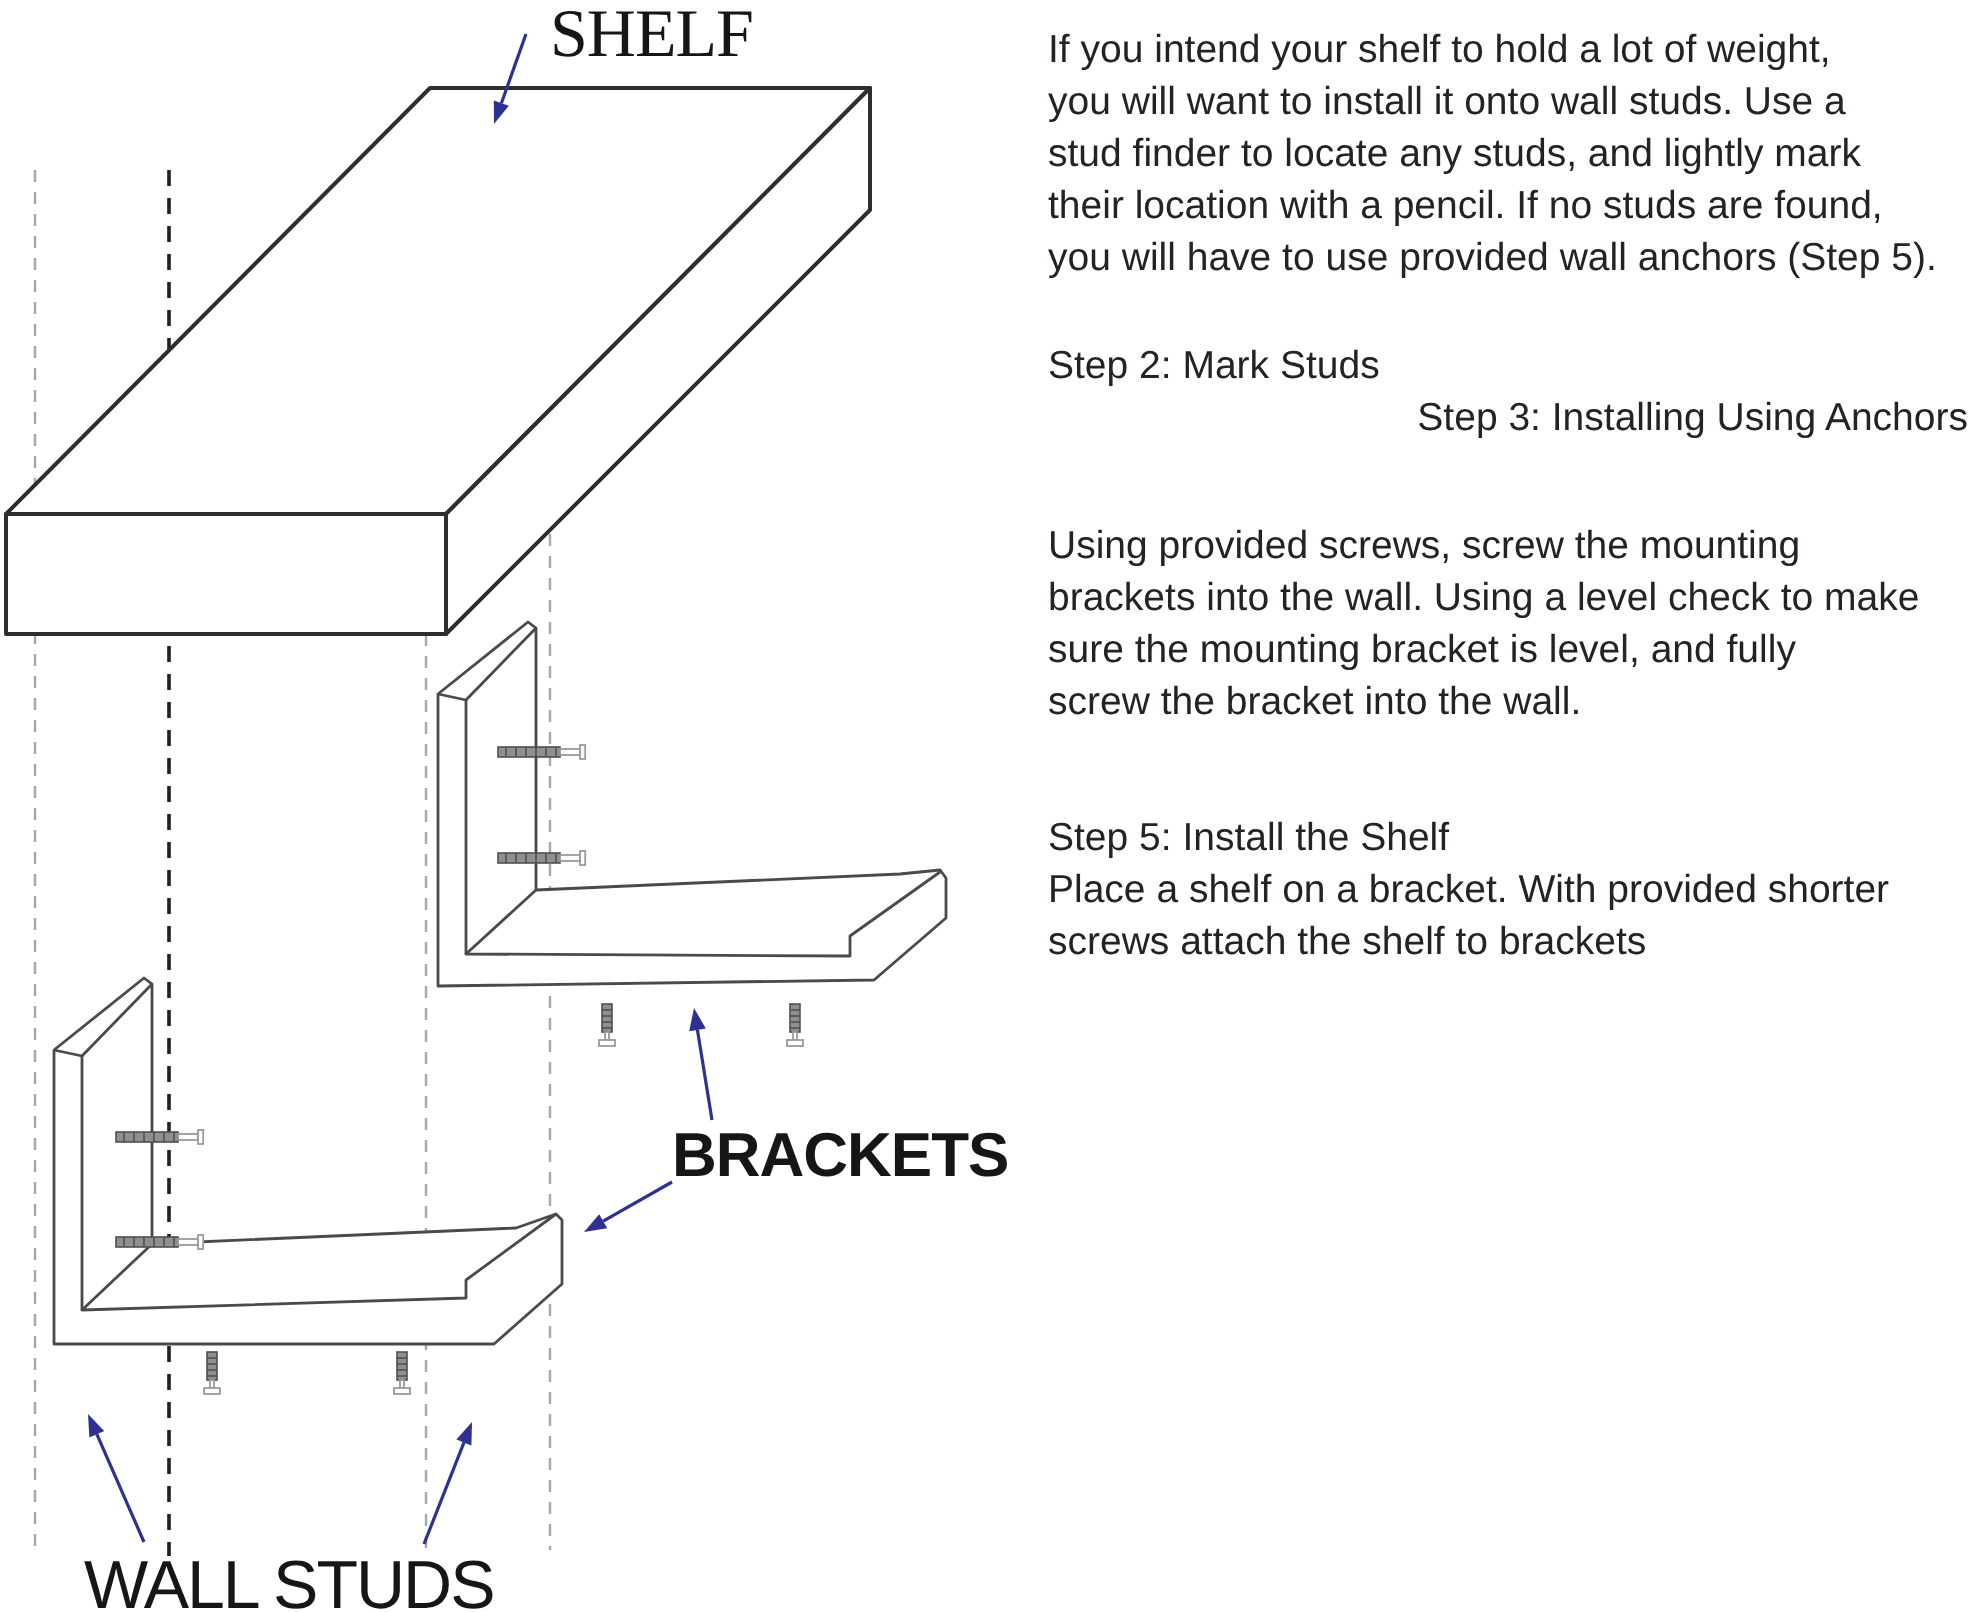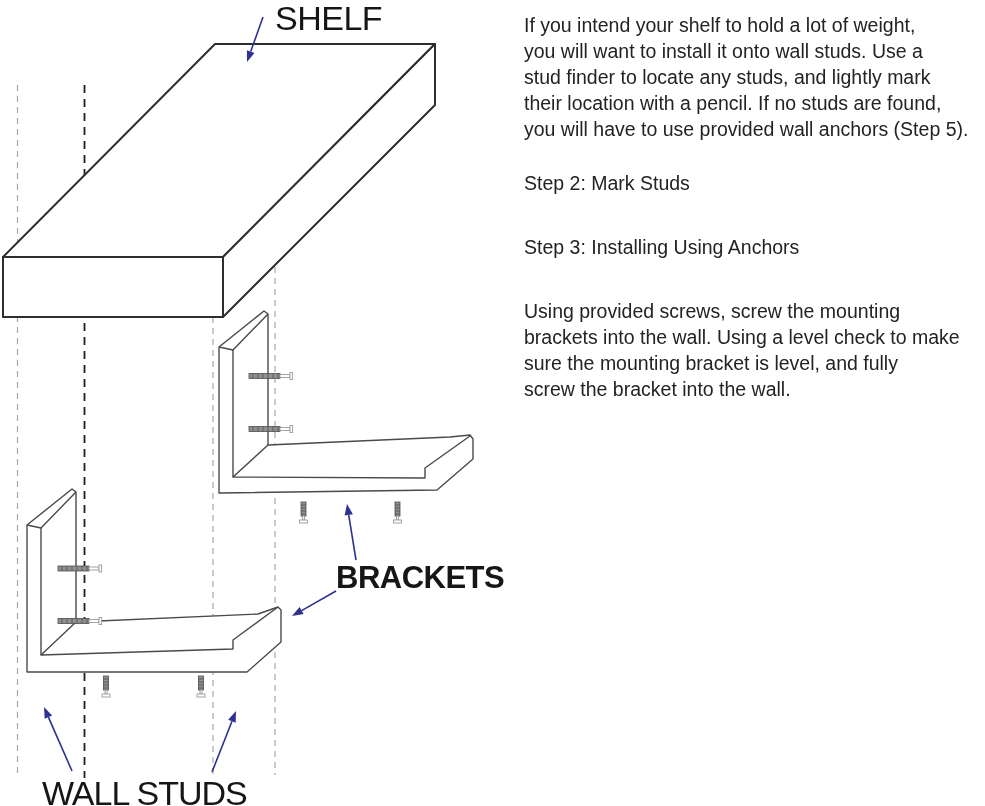--- a/index.html
+++ b/index.html
@@ -7,31 +7,31 @@
     width:985px;height:806px;position:relative;overflow:hidden;
     font-family:"Liberation Sans","DejaVu Sans",sans-serif;
     color:#231f20;
   }
   .diagram-wrap{position:absolute;left:0;top:0;width:520px;height:806px;}
   svg{display:block;}
   .diagram-label{
     position:absolute;color:#161616;font-weight:400;line-height:1;
     white-space:nowrap;letter-spacing:-0.5px;
   }
-  #label-shelf{left:275px;top:1px;font-size:34px;}
+  #label-shelf{left:275px;top:1px;font-size:34px;font-family:Liberation Serif, serif;}
   #label-brackets{left:336px;top:562px;font-size:31px;font-weight:bold;}
   #label-wall-studs{left:42px;top:776px;font-size:34px;letter-spacing:-1px;}
   .instructions{
     position:absolute;left:524px;top:12px;width:460px;
     font-size:19.5px;line-height:26px;color:#262223;
   }
   .step{margin:0;}
   .step:nth-child(1){margin-bottom:28px;}
-  .step:nth-child(2){margin-bottom:38px;}
-  .step:nth-child(3){margin-bottom:38px;}
+  .step:nth-child(2){}
+  .step:nth-child(3){margin-bottom:38px;text-align:right;}
   .step:nth-child(4){margin-bottom:42px;}
   .step-title{white-space:pre;}
   .step-body{white-space:pre;}
 </style>
 </head>
 <body>
 
 <div class="diagram-wrap">
   <svg width="520" height="806" viewBox="0 0 520 806">
 
@@ -168,13 +168,18 @@
     </div>
     <div class="step">
       <div class="step-title">Step 3: Installing Using Anchors</div>
     </div>
     <div class="step">
       <div class="step-body">Using provided screws, screw the mounting
 brackets into the wall. Using a level check to make
 sure the mounting bracket is level, and fully
 screw the bracket into the wall.</div>
     </div>
+    <div class="step">
+      <div class="step-title">Step 5: Install the Shelf</div>
+      <div class="step-body">Place a shelf on a bracket. With provided shorter
+screws attach the shelf to brackets</div>
+    </div>
   </div>
 
 </body></html>

